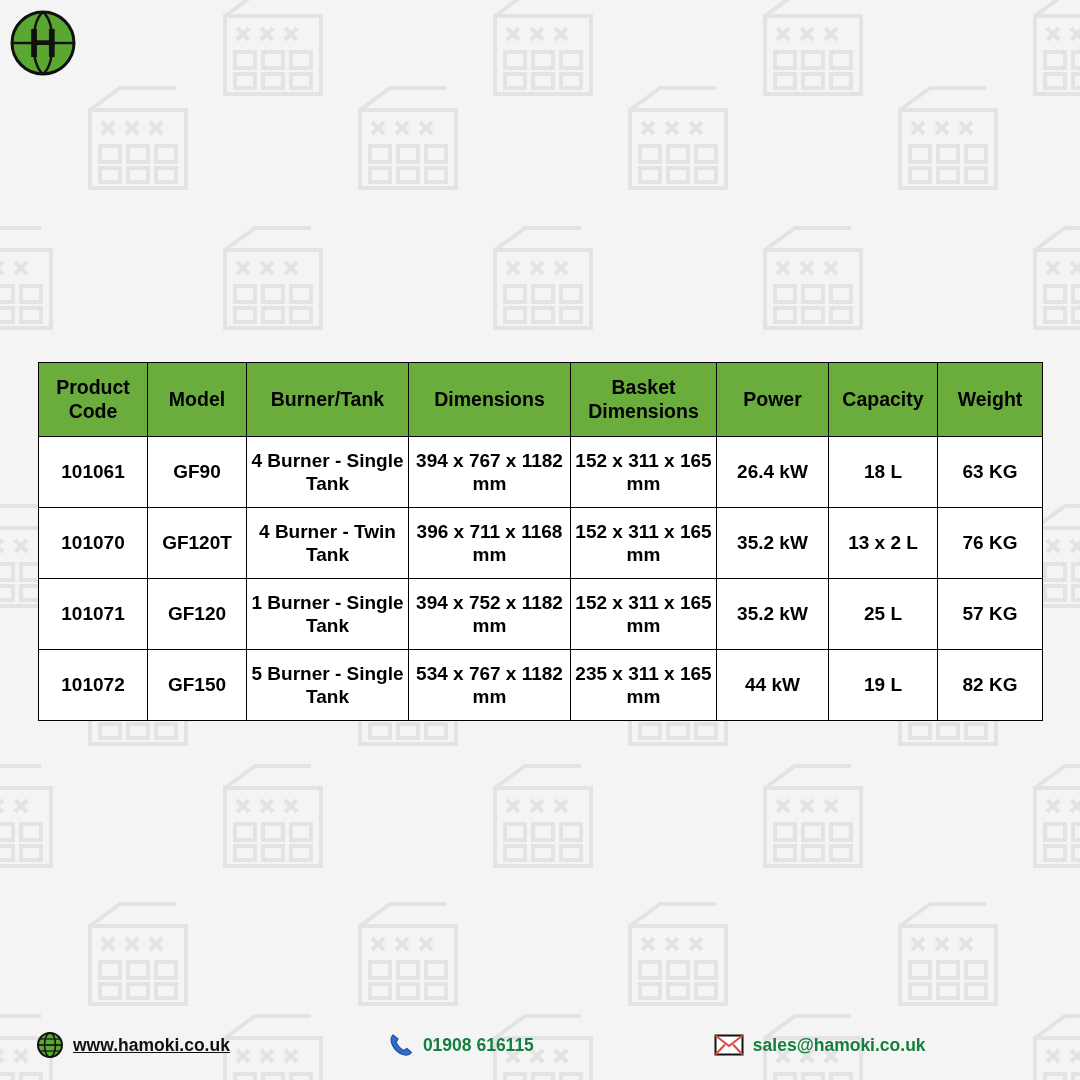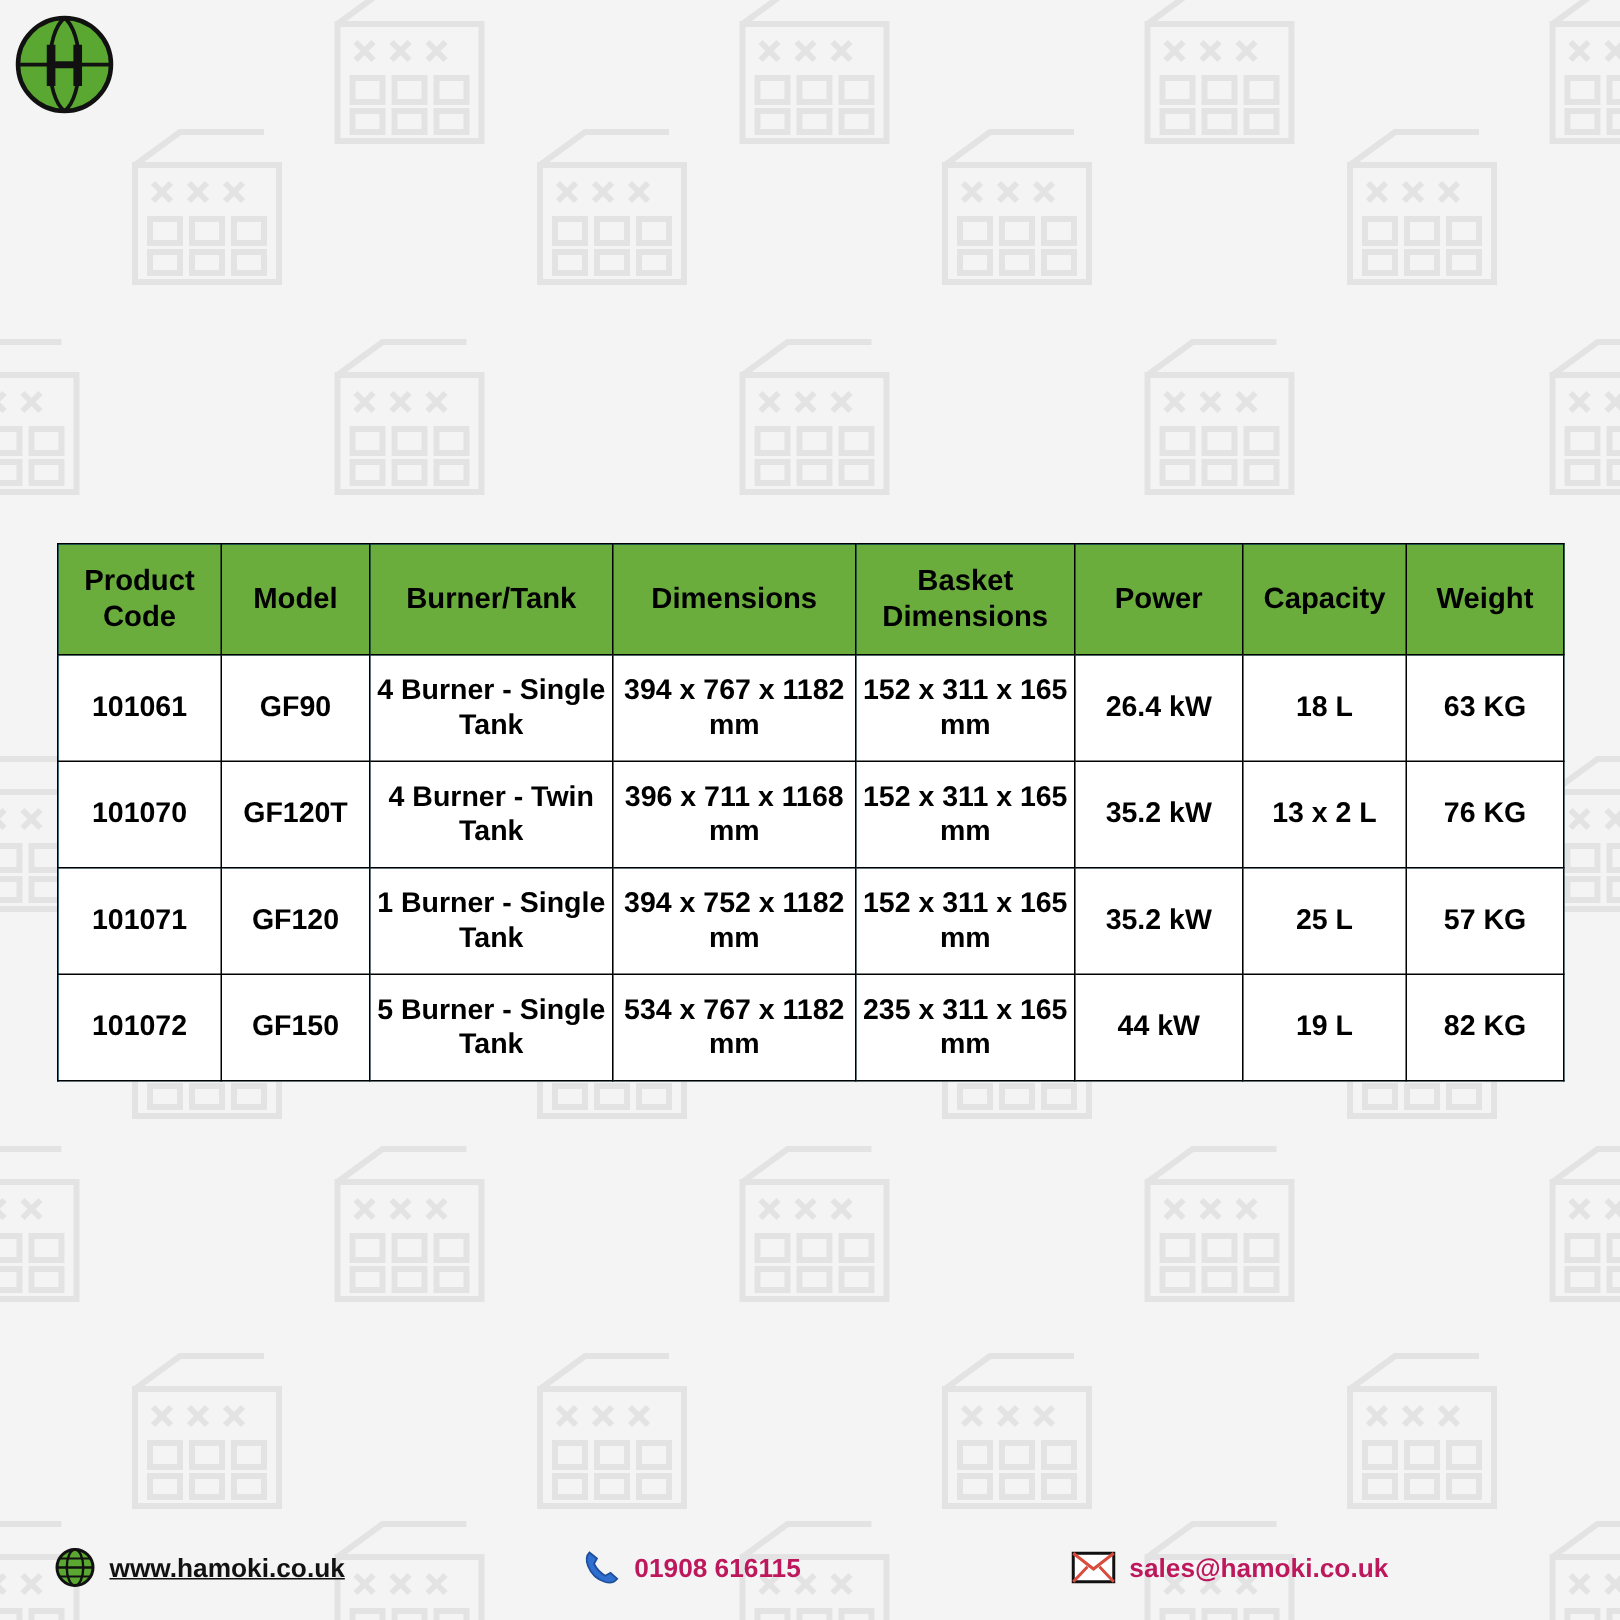--- a/index.html
+++ b/index.html
@@ -101,21 +101,21 @@
     gap: 9px;
     white-space: nowrap;
   }
   .foot-web { margin-left: 36px; }
   .foot-phone { margin-left: 158px; }
   .foot-mail { margin-left: 180px; }
   .foot-link {
     text-decoration: underline;
     color: #111111;
   }
-  .foot-plain { color: #be185d; }
+  .foot-plain { color: #15803d; }
   .foot-icon { display: inline-flex; align-items: center; }
 </style>
 </head>
 <body>
 
 <div id="page">
 
   <div id="bg-pattern">
     <svg width="1080" height="1080" viewBox="0 0 1080 1080" xmlns="http://www.w3.org/2000/svg">
       <defs>

